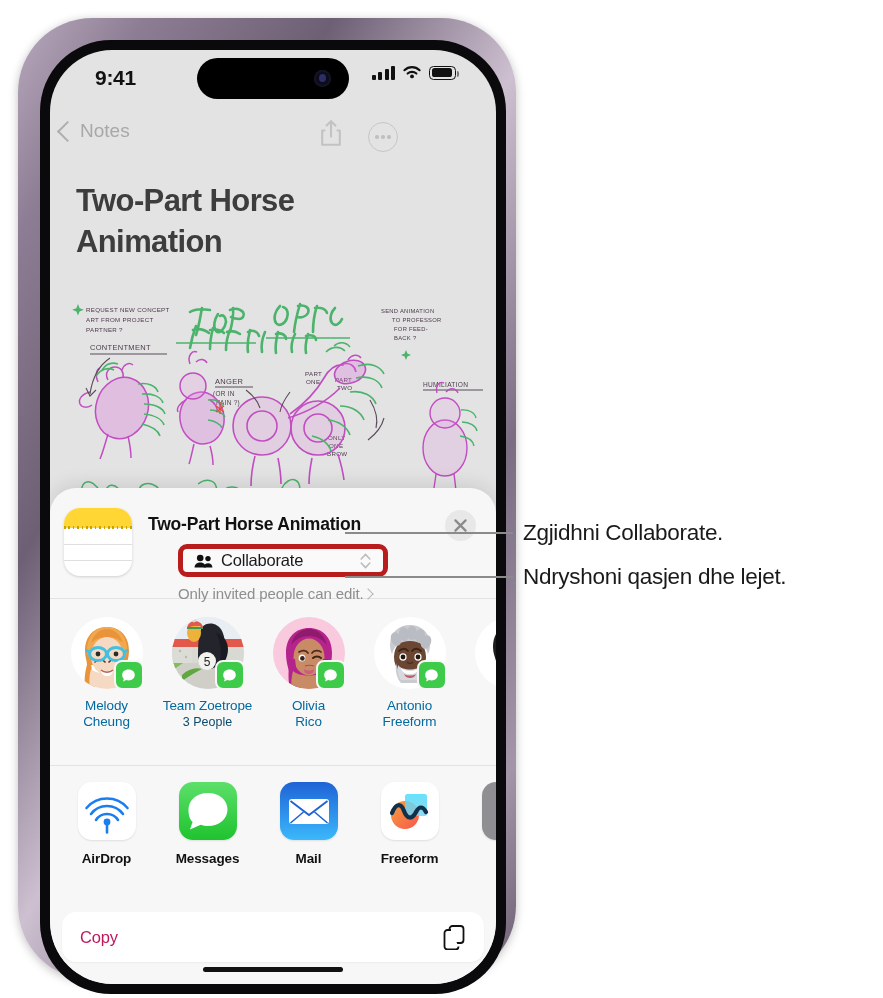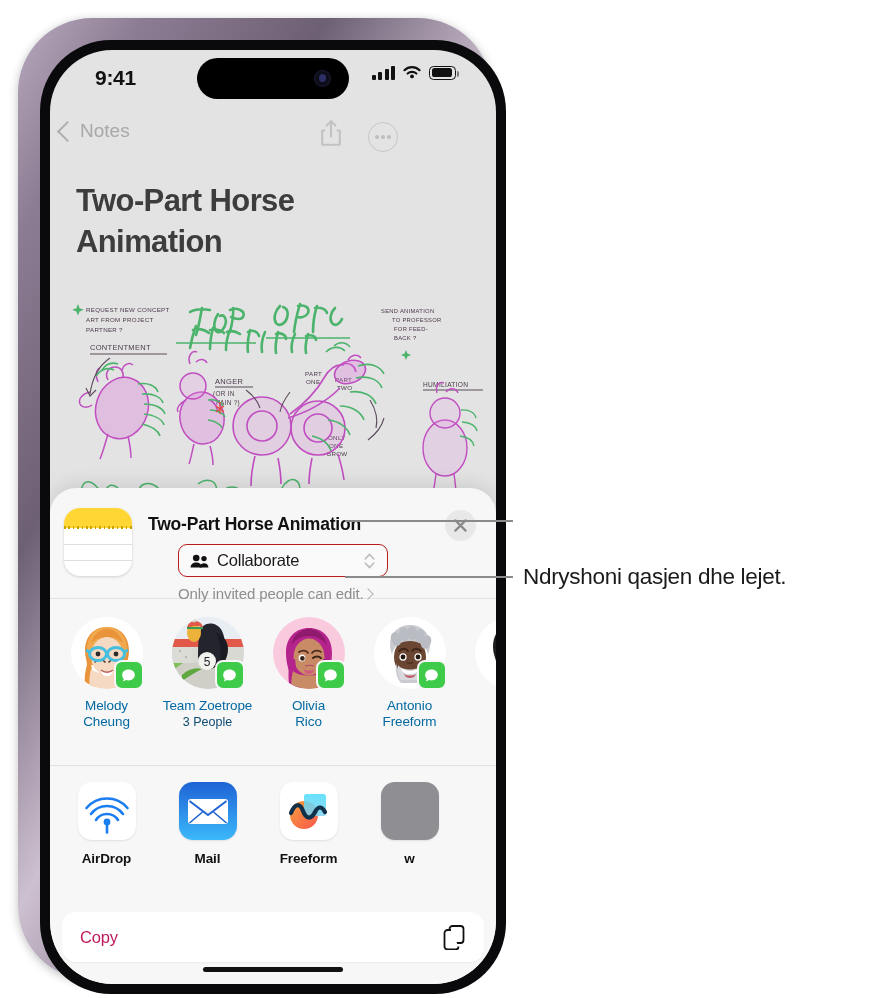--- a/index.html
+++ b/index.html
@@ -11,20 +11,21 @@
   }
   #root { position: relative; width: 883px; height: 998px; background:#fff; }
 
   
   .phone-outer {
     position: absolute; left: 18px; top: 18px;
     width: 474px; height: 962px;
     border-radius: 74px;
     background: linear-gradient(120deg,#b9a9bd 0%,#8d7d94 12%,#6d5f74 30%,#cdc0d0 50%,#7b6d82 70%,#a496a8 88%,#6a5d71 100%);
     box-shadow: 0 2px 10px rgba(0,0,0,.25);
+    padding-left: 24px;
   }
   .phone-bezel {
     position: absolute; left: 22px; top: 22px;
     width: 466px; height: 954px;
     border-radius: 71px;
     background: #0a0a0c;
   }
   .screen {
     position: absolute; left: 32px; top: 32px;
     width: 446px; height: 934px;
@@ -112,21 +113,21 @@
     font-size:17.5px; font-weight:700; color:#111; letter-spacing:-0.2px;
   }
   .close-btn {
     position:absolute; right:20px; top:22px; width:31px;height:31px;border-radius:50%;
     background:#e8e8e8; display:flex;align-items:center;justify-content:center;
   }
   .close-btn svg{display:block;}
   .collab-pill {
     position:absolute; left:128px; top:56px;
     height:33px; width:210px; box-sizing:border-box;
-    border:1px solid #b91c1c; border-radius:9px; background:#fafafa;
+    border:5px solid #b91c1c; border-radius:9px; background:#fafafa;
     display:flex; align-items:center; padding:0 11px;
   }
   .collab-people { width:19px; height:14px; margin-right:8px; }
   .collab-label { font-size:16.5px; color:#1a1a1a; letter-spacing:-0.2px;}
   .collab-chev { margin-left:auto; width:13px;height:20px;}
   .perm-row {
     position:absolute; left:128px; top:97px; display:flex; align-items:center; gap:0;
   }
   .perm-text{ font-size:15px; color:#8e8e8e; letter-spacing:-0.1px;}
   .chev-right { width:7px;height:7px;border-top:1.7px solid #b5b5b5;border-right:1.7px solid #b5b5b5;transform:rotate(45deg);}
@@ -566,20 +567,28 @@
                     <path d="M13 32a20 20 0 0 1 32 0"></path>
                     <path d="M8.5 26a27 27 0 0 1 41 0"></path>
                   </g>
                   <circle cx="29" cy="40" r="3.4" fill="#1a7ef0"></circle>
                   <path d="M29 43.5v7" stroke="#1a7ef0" stroke-width="2.6" stroke-linecap="round"></path>
                 </svg>
               </div>
               <div class="aname">AirDrop</div>
             </div>
 
+            <div class="app">
+              <div class="ic" style="background:linear-gradient(#5ce06a,#1fc32f)">
+                <svg width="58" height="58" viewBox="0 0 58 58">
+                  <path d="M29 11c11.5 0 19.5 7.3 19.5 16.5S40.5 44 29 44c-2.6 0-5.1-.4-7.3-1.2L11 47.5l2.6-7.6C10.3 37 9.5 32.6 9.5 27.5 9.5 18.3 17.5 11 29 11z" fill="#fff"></path>
+                </svg>
+              </div>
+              <div class="aname">Messages</div>
+            </div>
 
             <div class="app">
               <div class="ic" style="background:linear-gradient(#1e63d6,#3bb8fb)">
                 <svg width="58" height="58" viewBox="0 0 58 58">
                   <rect x="9" y="17" width="40" height="25" rx="3" fill="#fff"></rect>
                   <path d="M10.5 19l18.5 14 18.5-14" fill="none" stroke="#1e63d6" stroke-width="1.9"></path>
                   <path d="M10.5 41l13-11M47.5 41l-13-11" fill="none" stroke="#1e63d6" stroke-width="1.6"></path>
                 </svg>
               </div>
               <div class="aname">Mail</div>
@@ -624,19 +633,20 @@
         </div>
 
         <div class="home-ind"></div>
       </div>
 
     </div>
   </div>
 
   <div class="callout" id="callout-1">
     <span class="leader" style="width:168px"></span>
+    <span class="ctext" style="margin-left:10px">Zgjidhni Collaborate.</span>
   </div>
   <div class="callout" id="callout-2">
     <span class="leader" style="width:168px"></span>
     <span class="ctext" style="margin-left:10px">Ndryshoni qasjen dhe lejet.</span>
   </div>
 
 </div>
 
 </body></html>

